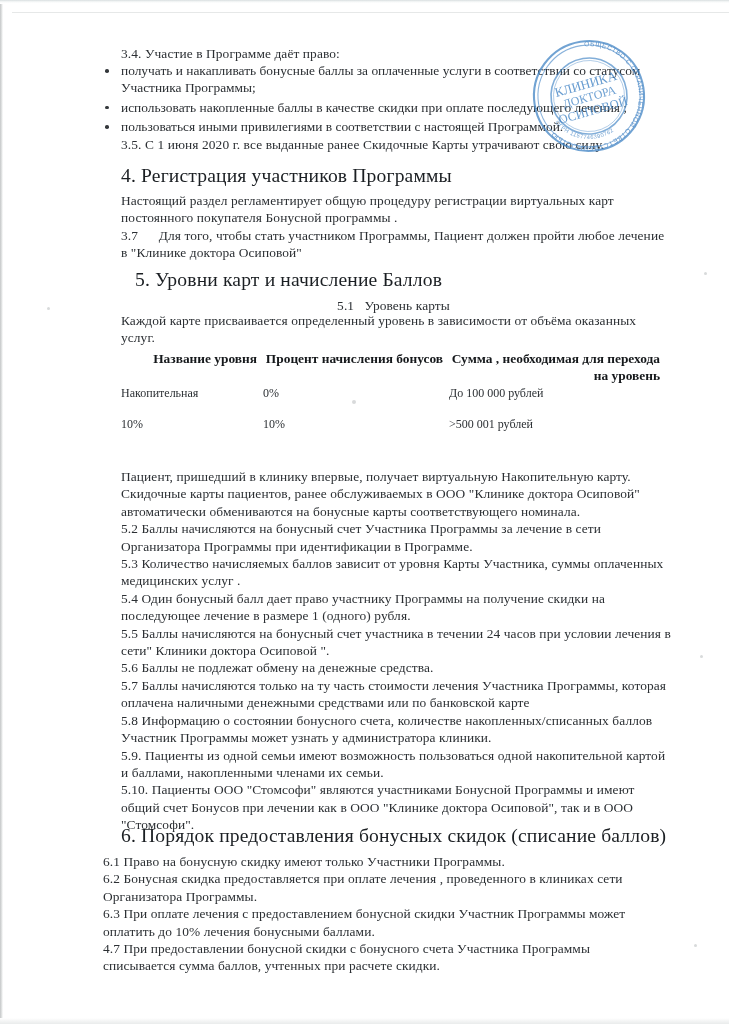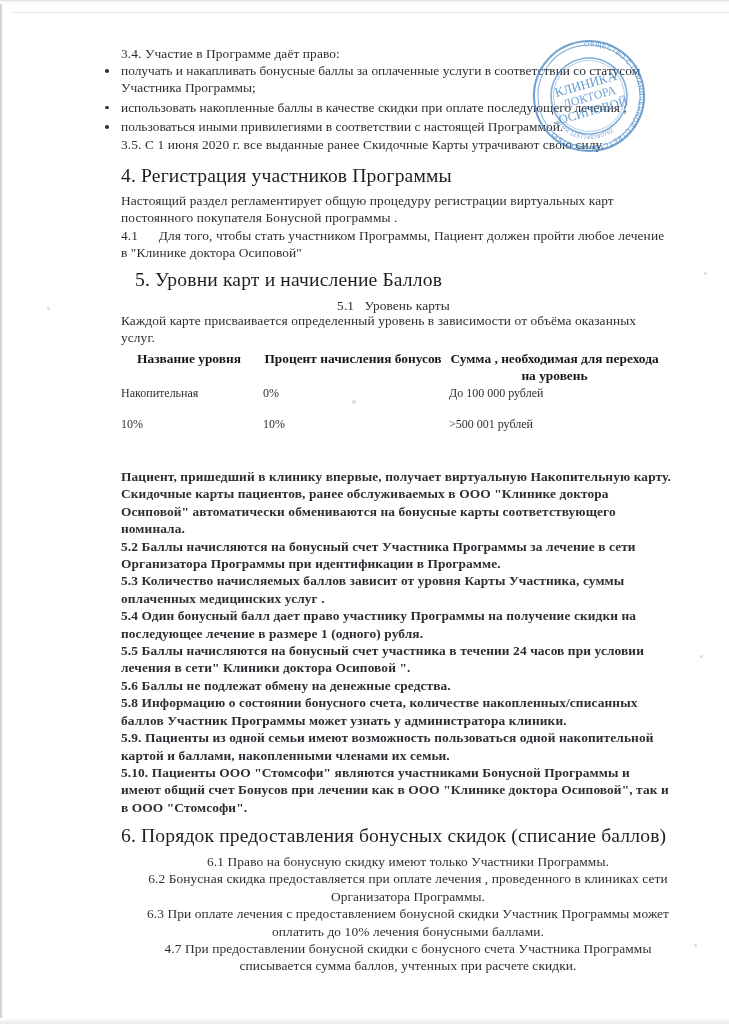--- a/index.html
+++ b/index.html
@@ -104,21 +104,21 @@
   }
   .tbl td {
     vertical-align: top;
     padding: 0 6px 0 0;
     font-size: 12px;
     line-height: 17.4px;
     color: #2b2f33;
   }
   .tbl th {
     vertical-align: top;
-    text-align: center;
+    text-align: right;
     padding: 0 6px 0 0;
     font-size: 13.4px;
     line-height: 17.4px;
     color: #15181b;
     font-weight: bold;
   }
   .col-a { width: 136px; }
   .col-b { width: 180px; }
   .col-c { width: auto; }
   .row-gap td { padding-top: 14px; }
@@ -180,21 +180,21 @@
     <div class="block" style="left:121px; top:136px; width:545px;">
       <p class="para">3.5. С 1 июня 2020 г. все выданные ранее Скидочные Карты утрачивают свою силу.</p>
     </div>
 
     <div class="block" style="left:121px; top:164px; width:545px;">
       <h2 class="heading">4. Регистрация участников Программы</h2>
     </div>
 
     <div class="block" style="left:121px; top:192px; width:545px;">
       <p class="para">Настоящий раздел регламентирует общую процедуру регистрации виртуальных карт постоянного покупателя Бонусной программы .</p>
-      <p class="para" style="white-space:pre-wrap;">4.1      Для того, чтобы стать участником Программы, Пациент должен пройти любое лечение в "Клинике доктора Осиповой"</p>
+      <p class="para" style="white-space:pre-wrap;">3.7      Для того, чтобы стать участником Программы, Пациент должен пройти любое лечение в "Клинике доктора Осиповой"</p>
     </div>
 
     <div class="block" style="left:135px; top:268px; width:545px;">
       <h2 class="heading">5. Уровни карт и начисление Баллов</h2>
     </div>
 
     <div class="block" style="left:121px; top:297px; width:545px;">
       <p class="para" style="white-space:pre-wrap;text-align:center;">5.1   Уровень карты</p>
     </div>
 
@@ -219,38 +219,39 @@
           </tr>
           <tr class="row-gap">
             <td>10%</td>
             <td>10%</td>
             <td>&gt;500 001 рублей</td>
           </tr>
         </tbody>
       </table>
     </div>
 
-    <div class="block" style="left:121px; top:468px; width:550px;font-weight:bold;">
+    <div class="block" style="left:121px; top:468px; width:550px;">
       <p class="para">Пациент, пришедший в клинику впервые, получает  виртуальную Накопительную карту.</p>
       <p class="para">Скидочные карты пациентов, ранее обслуживаемых в ООО "Клинике доктора Осиповой" автоматически обмениваются на бонусные карты соответствующего номинала.</p>
       <p class="para">5.2 Баллы начисляются на бонусный счет Участника Программы за лечение в сети Организатора Программы при идентификации в Программе.</p>
       <p class="para">5.3 Количество начисляемых баллов зависит от уровня Карты Участника, суммы оплаченных медицинских услуг .</p>
       <p class="para">5.4 Один бонусный балл дает право участнику Программы на получение скидки на последующее лечение в размере 1 (одного) рубля.</p>
       <p class="para">5.5 Баллы начисляются на бонусный счет участника в течении 24 часов при условии лечения в сети" Клиники доктора Осиповой ".</p>
       <p class="para">5.6 Баллы не подлежат обмену на денежные средства.</p>
+      <p class="para">5.7 Баллы начисляются только на ту часть стоимости лечения  Участника Программы, которая оплачена наличными денежными средствами или по банковской карте</p>
       <p class="para">5.8  Информацию о состоянии бонусного счета, количестве накопленных/списанных баллов Участник Программы может узнать у администратора клиники.</p>
       <p class="para">5.9. Пациенты из одной семьи имеют возможность пользоваться одной накопительной картой и баллами, накопленными членами их семьи.</p>
       <p class="para">5.10. Пациенты ООО "Стомсофи" являются участниками Бонусной Программы и имеют общий счет Бонусов при лечении как в ООО "Клинике доктора Осиповой", так и в ООО "Стомсофи".</p>
     </div>
 
     <div class="block" style="left:121px; top:824px; width:560px;">
       <h2 class="heading">6. Порядок предоставления бонусных скидок (списание баллов)</h2>
     </div>
 
-    <div class="block" style="left:133px; top:853px; width:550px;text-align:center;">
+    <div class="block" style="left:103px; top:853px; width:550px;">
       <p class="para">6.1 Право на бонусную скидку имеют только Участники Программы.</p>
       <p class="para">6.2 Бонусная скидка предоставляется при оплате  лечения , проведенного в клиниках сети Организатора Программы.</p>
       <p class="para">6.3 При оплате лечения  с предоставлением бонусной скидки Участник Программы может оплатить до 10% лечения  бонусными баллами.</p>
       <p class="para">4.7 При предоставлении бонусной скидки с бонусного счета Участника Программы списывается сумма баллов, учтенных при расчете скидки.</p>
     </div>
 
   </div>
 
   <div class="stamp">
     <svg width="120" height="120" viewBox="0 0 120 120" xmlns="http://www.w3.org/2000/svg">

